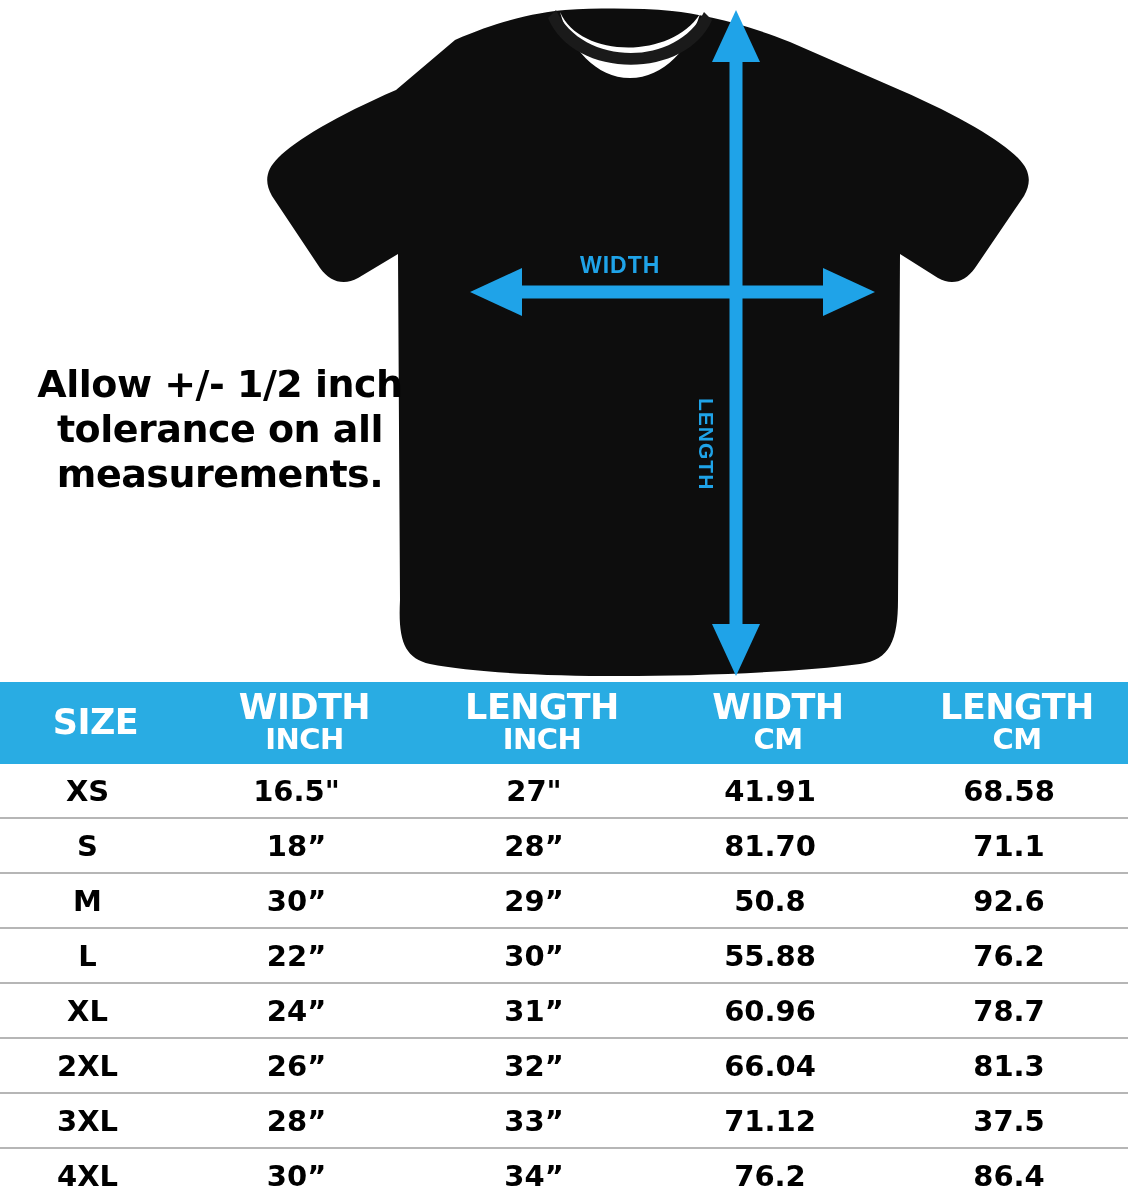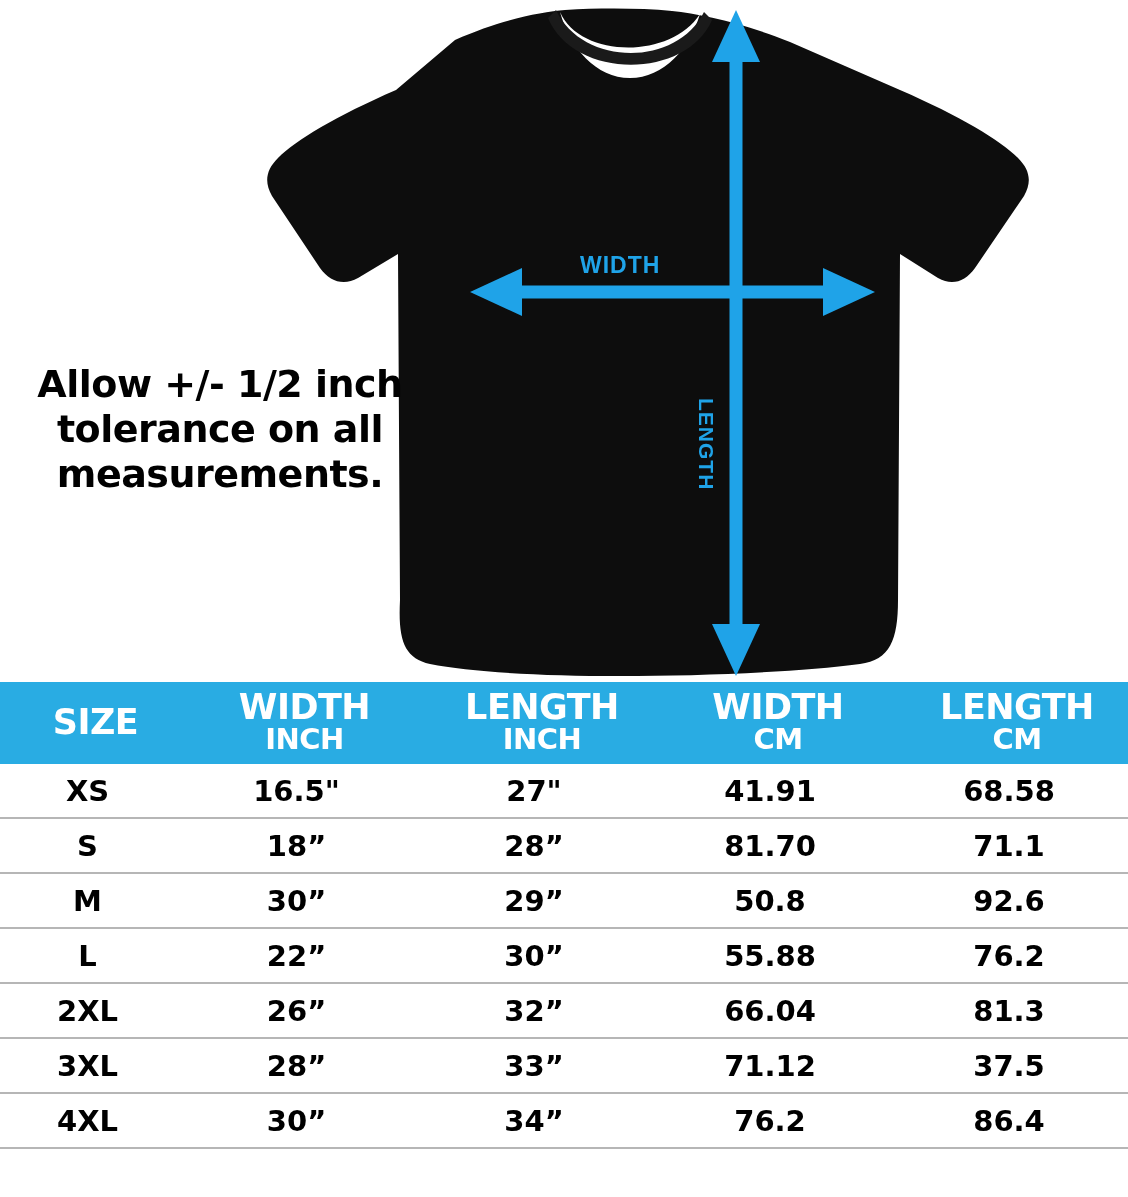--- a/index.html
+++ b/index.html
@@ -220,20 +220,27 @@
       <td>92.6</td>
     </tr>
     <tr>
       <td>L</td>
       <td>22”</td>
       <td>30”</td>
       <td>55.88</td>
       <td>76.2</td>
     </tr>
     <tr>
+      <td>XL</td>
+      <td>24”</td>
+      <td>31”</td>
+      <td>60.96</td>
+      <td>78.7</td>
+    </tr>
+    <tr>
       <td>2XL</td>
       <td>26”</td>
       <td>32”</td>
       <td>66.04</td>
       <td>81.3</td>
     </tr>
     <tr>
       <td>3XL</td>
       <td>28”</td>
       <td>33”</td>

